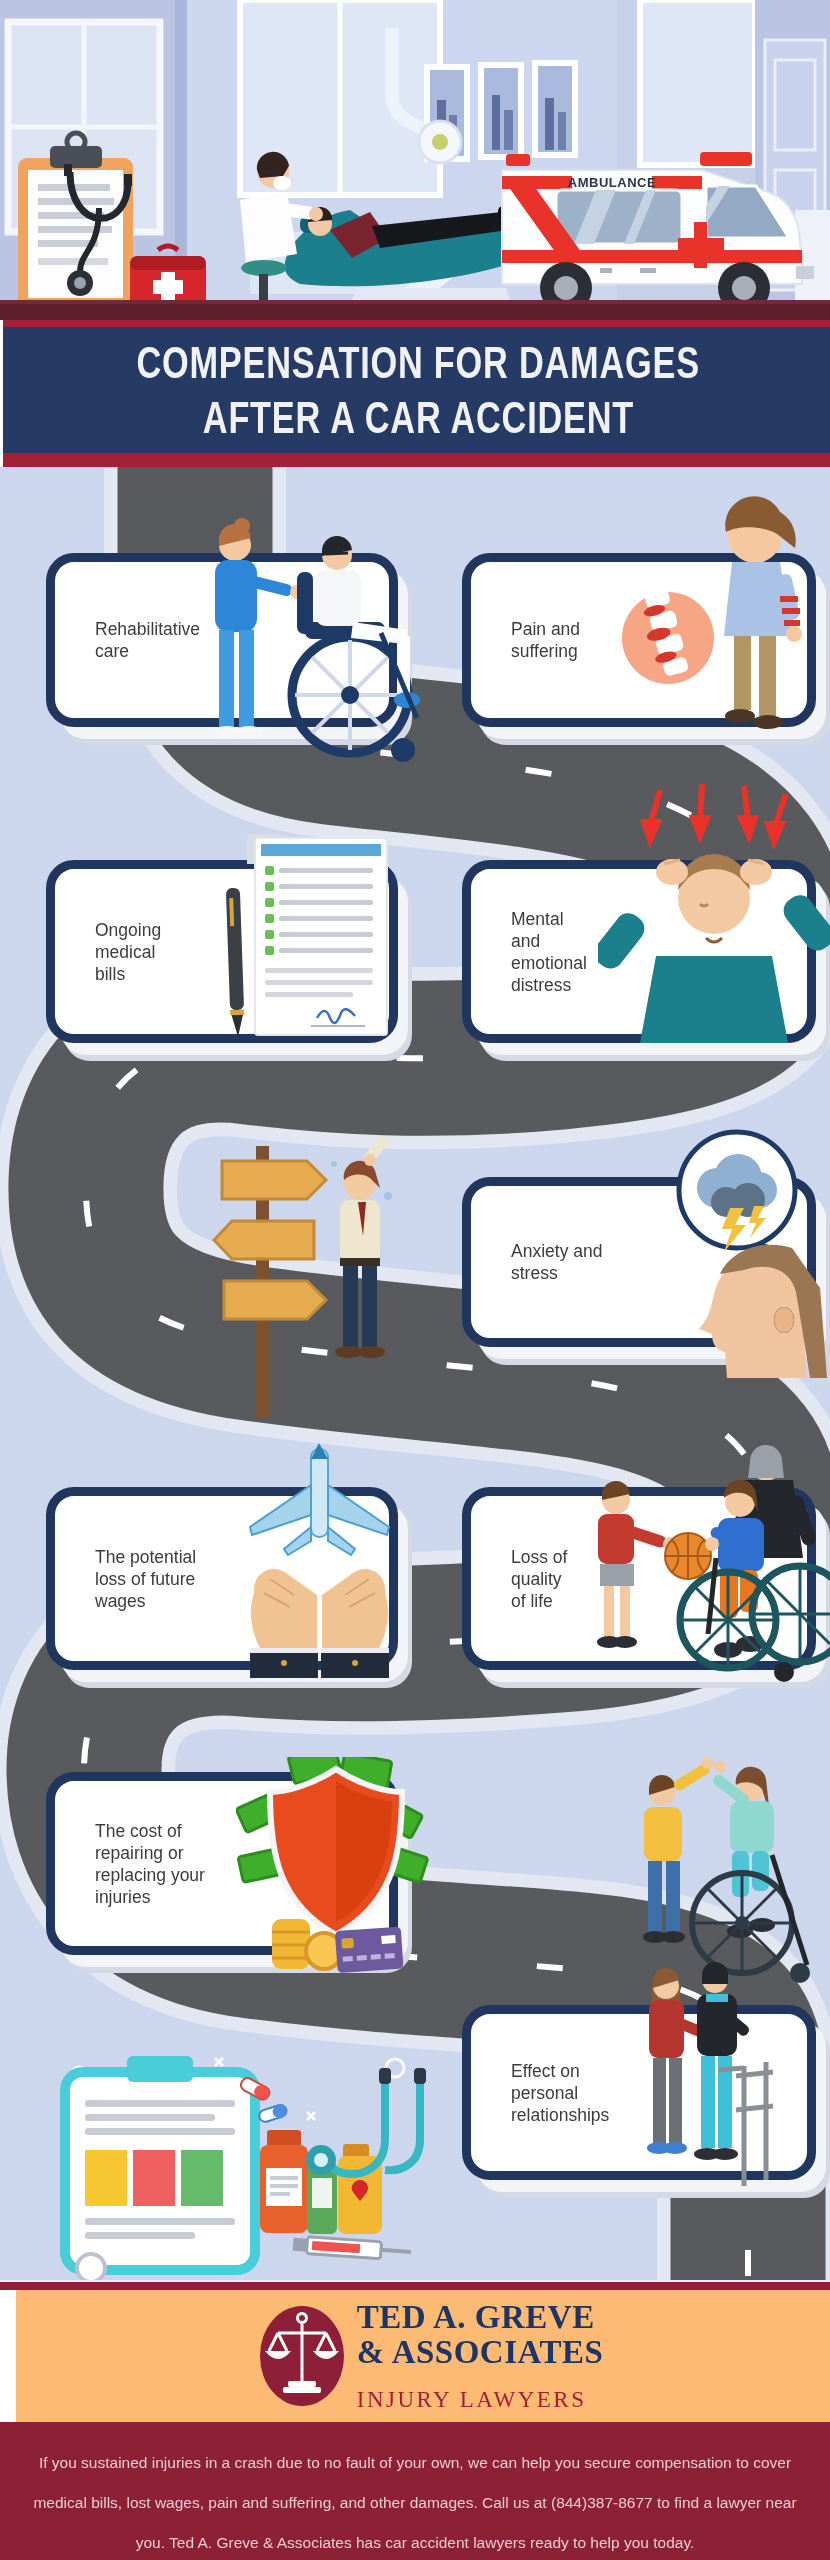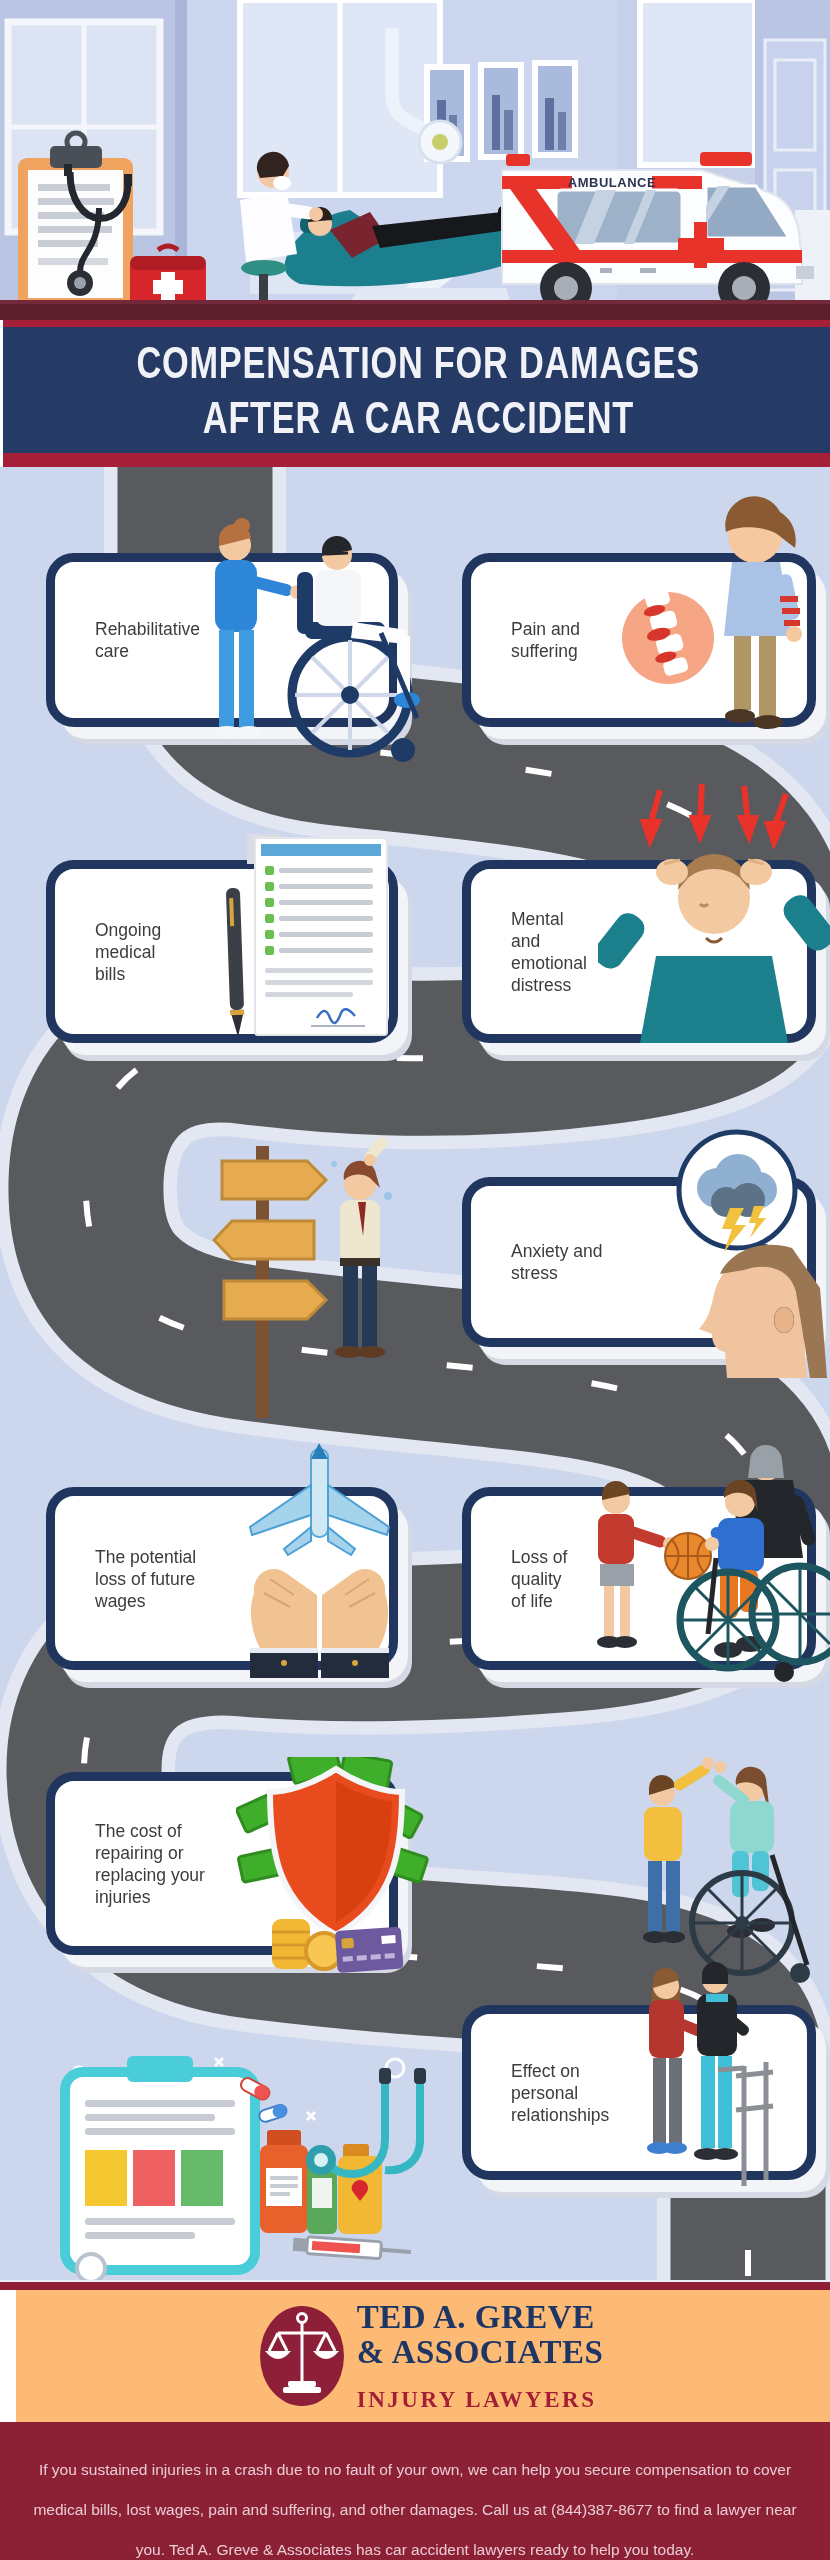--- a/index.html
+++ b/index.html
@@ -27,24 +27,24 @@
     line-height:22px;font-weight:500;}
   .illus{position:absolute;z-index:3;}
 
   
   .divider{left:0;top:2280px;width:830px;height:10px;background:#8e1f36;border-top:2px solid #e9edf8;box-sizing:border-box;}
   .logo-footer{left:16px;top:2290px;width:830px;height:132px;background:#fdba74;
     display:flex;align-items:center;justify-content:center;gap:12px;}
   .logo-text{display:flex;flex-direction:column;}
   .logo-name{font-family:"Liberation Serif",serif;font-weight:bold;color:#1e3666;
     font-size:33px;line-height:35px;letter-spacing:0.5px;}
-  .logo-tagline{font-family:"Liberation Serif",serif;font-weight:bold;color:#a31f35;
+  .logo-tagline{font-family:"Liberation Serif",serif;font-weight:normal;color:#a31f35;
     font-size:23px;line-height:26px;letter-spacing:2.5px;margin-top:17px;}
   .contact-footer{left:0;top:2422px;width:830px;height:138px;background:#8c2136;
-    color:#e9ccd3;text-align:center;font-size:15.5px;box-sizing:border-box;padding-top:28px;}
+    color:#e9ccd3;text-align:center;font-size:15.5px;box-sizing:border-box;padding-top:21px;}
   .contact-footer div{line-height:40px;}
 </style>
 </head>
 <body>
 
 <div id="canvas">
 
   <svg class="abs" style="left:0;top:0" width="830" height="320" viewBox="0 0 830 320">
     <rect width="830" height="320" fill="#c6d0e9"></rect>
     <g>

